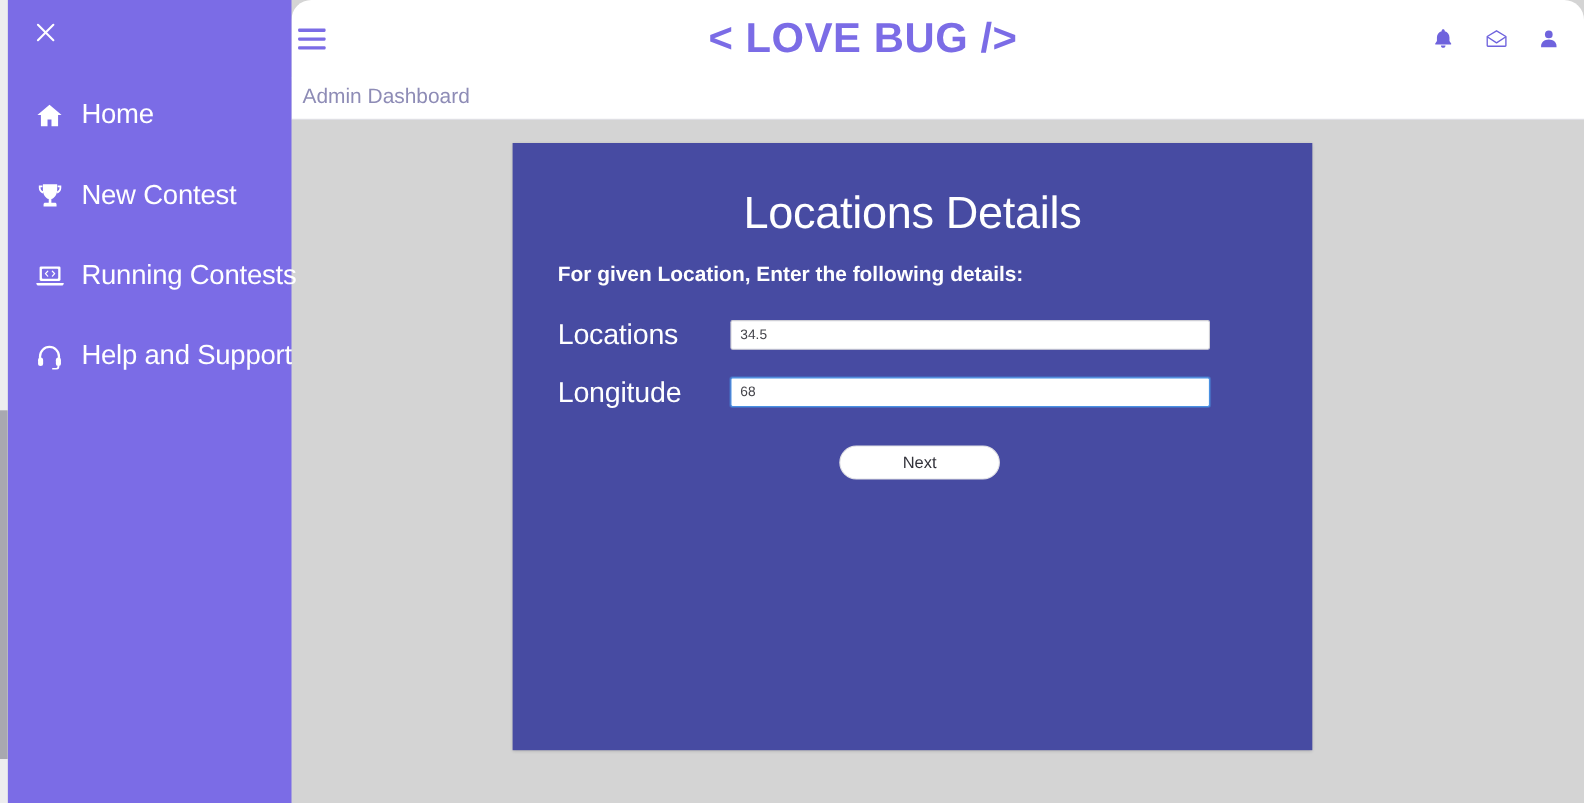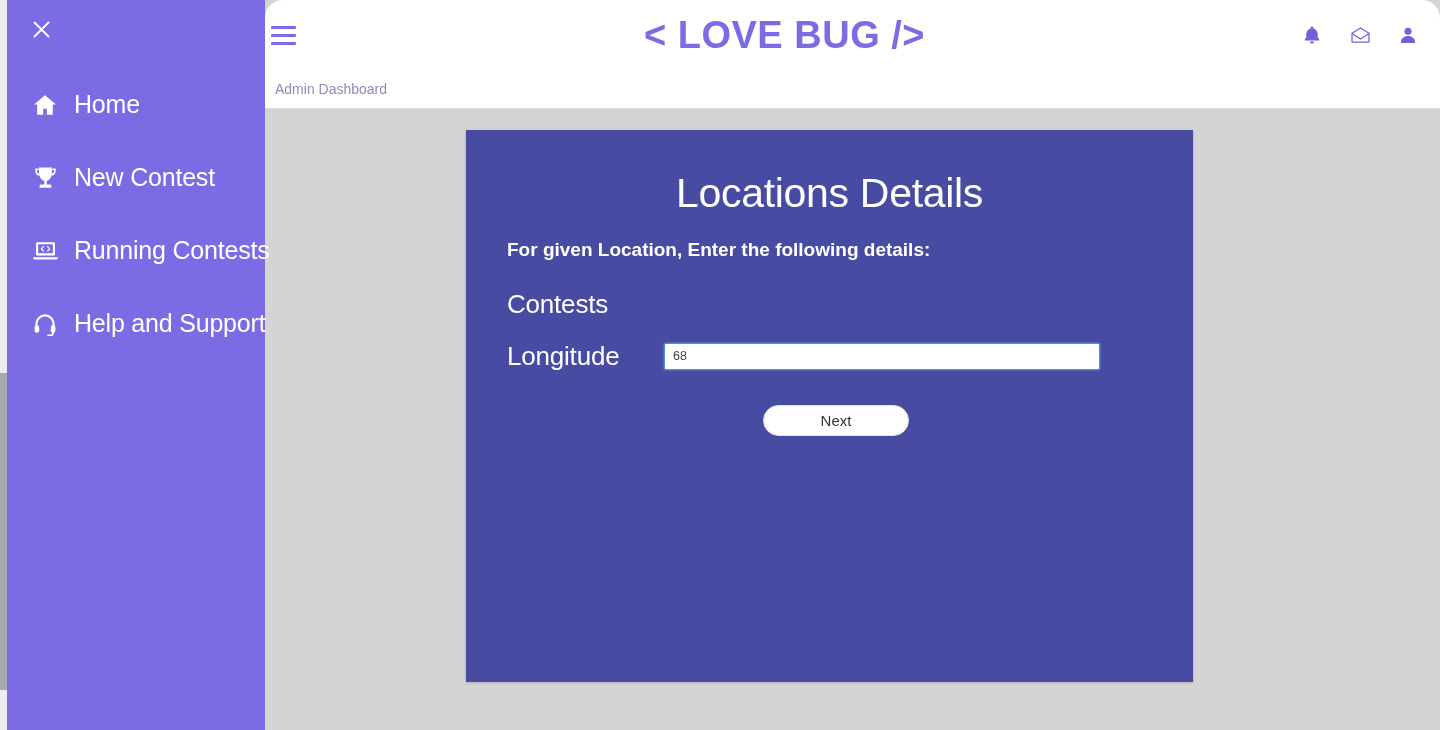--- a/index.html
+++ b/index.html
@@ -148,21 +148,21 @@
     width: 1175px; height: 39px;
     background: #ffffff;
     border-bottom: 1px solid #dcdce2;
     display: flex;
     align-items: center;
     z-index: 20;
   }
   .breadcrumb-text {
     margin-left: 10px;
     color: #8e8cb6;
-    font-size: 14px;
+    font-size: 19px;
     font-weight: 400;
     cursor: pointer;
   }
 
   
   .content {
     position: absolute;
     left: 265px; top: 110px;
     width: 1175px; height: 620px;
     background: #d4d4d4;
@@ -353,21 +353,22 @@
   <main class="content">
 
     <section class="card">
 
       <h1 class="card-title">Locations Details</h1>
       <p class="card-subtitle">For given Location, Enter the following details:</p>
 
       <form class="form">
 
         <div class="form-row">
-          <label class="form-label">Contests</label>
+          <label class="form-label">Locations</label>
+          <input class="form-input" type="text" value="34.5" placeholder="" style="">
         </div>
 
         <div class="form-row">
           <label class="form-label">Longitude</label>
           <input class="form-input focused" type="text" autofocus="" value="68" placeholder="" style="">
         </div>
 
         <div class="actions">
           <button class="next-button" type="button">Next</button>
         </div>

